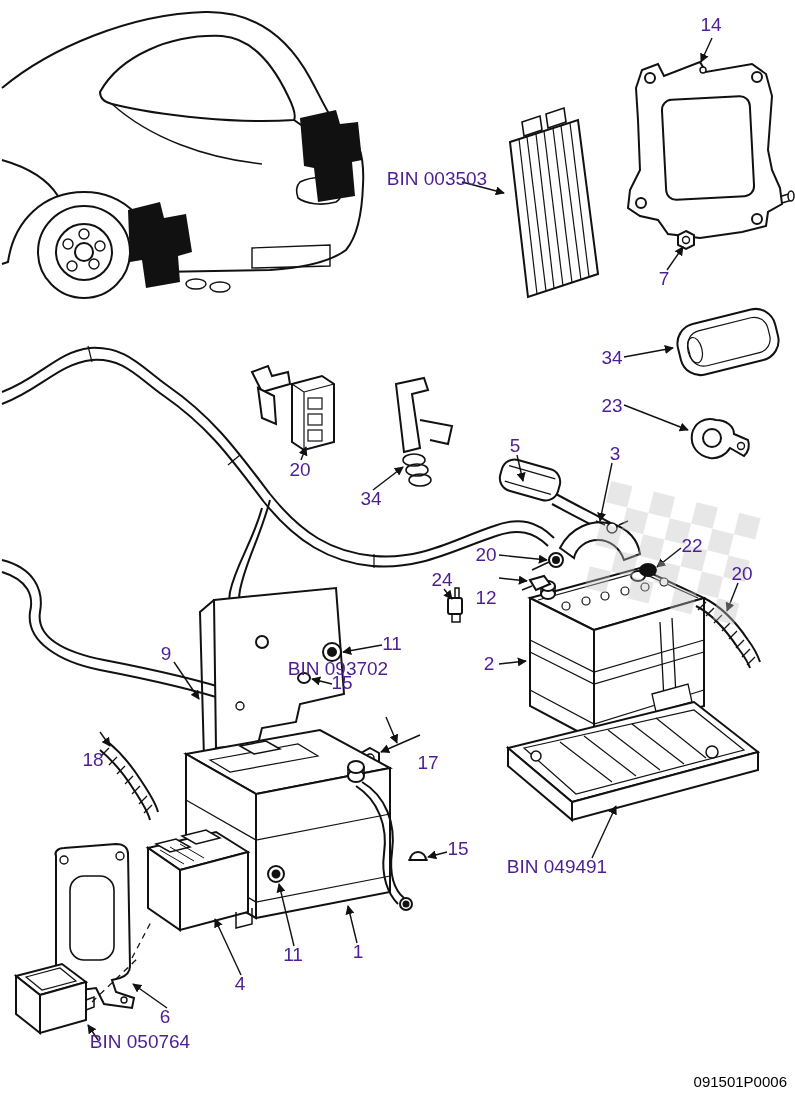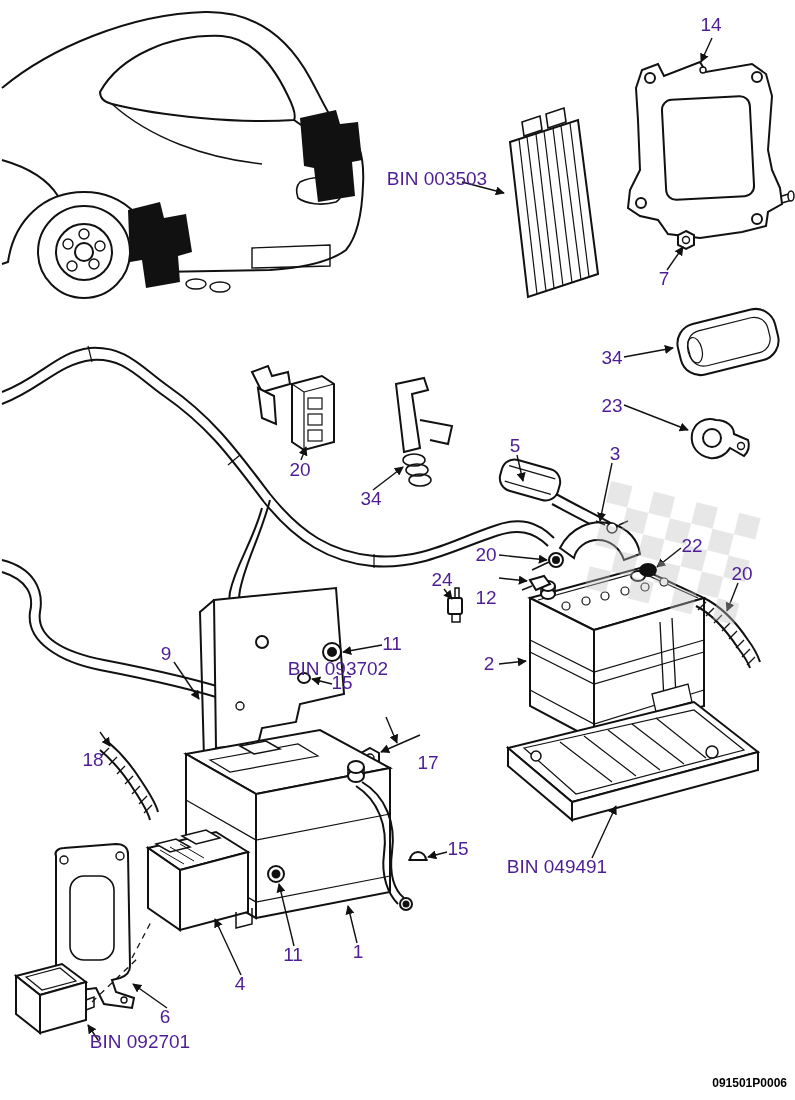--- a/index.html
+++ b/index.html
@@ -27,21 +27,21 @@
     pointer-events: none;
   }
   .callout {
     position: absolute; z-index: 3;
     transform: translate(-50%, -50%);
     font-size: 19px; font-weight: normal; color: #4c1d95;
     white-space: nowrap;
   }
   .doc-id {
     position: absolute; right: 8px; bottom: 10px; z-index: 3;
-    font-size: 12px; color: #000; font-weight: bold;
+    font-size: 15px; color: #000;
   }
 </style>
 </head>
 <body>
 
 <div class="stage">
 
   <svg viewBox="0 0 795 1100" width="795" height="1100">
     <defs>
       <marker id="arw" viewBox="0 0 10 10" refX="9" refY="5" markerWidth="6.5" markerHeight="6.5" orient="auto">
@@ -367,16 +367,16 @@
   <div class="callout" style="left:342px;top:683px">15</div>
   <div class="callout" style="left:338px;top:669px">BIN 093702</div>
   <div class="callout" style="left:428px;top:763px">17</div>
   <div class="callout" style="left:93px;top:760px">18</div>
   <div class="callout" style="left:458px;top:849px">15</div>
   <div class="callout" style="left:557px;top:867px">BIN 049491</div>
   <div class="callout" style="left:293px;top:955px">11</div>
   <div class="callout" style="left:358px;top:952px">1</div>
   <div class="callout" style="left:240px;top:984px">4</div>
   <div class="callout" style="left:165px;top:1017px">6</div>
-  <div class="callout" style="left:140px;top:1042px">BIN 092701</div>
+  <div class="callout" style="left:140px;top:1042px">BIN 050764</div>
 
   <div class="doc-id">091501P0006</div>
 </div>
 
 </body></html>

